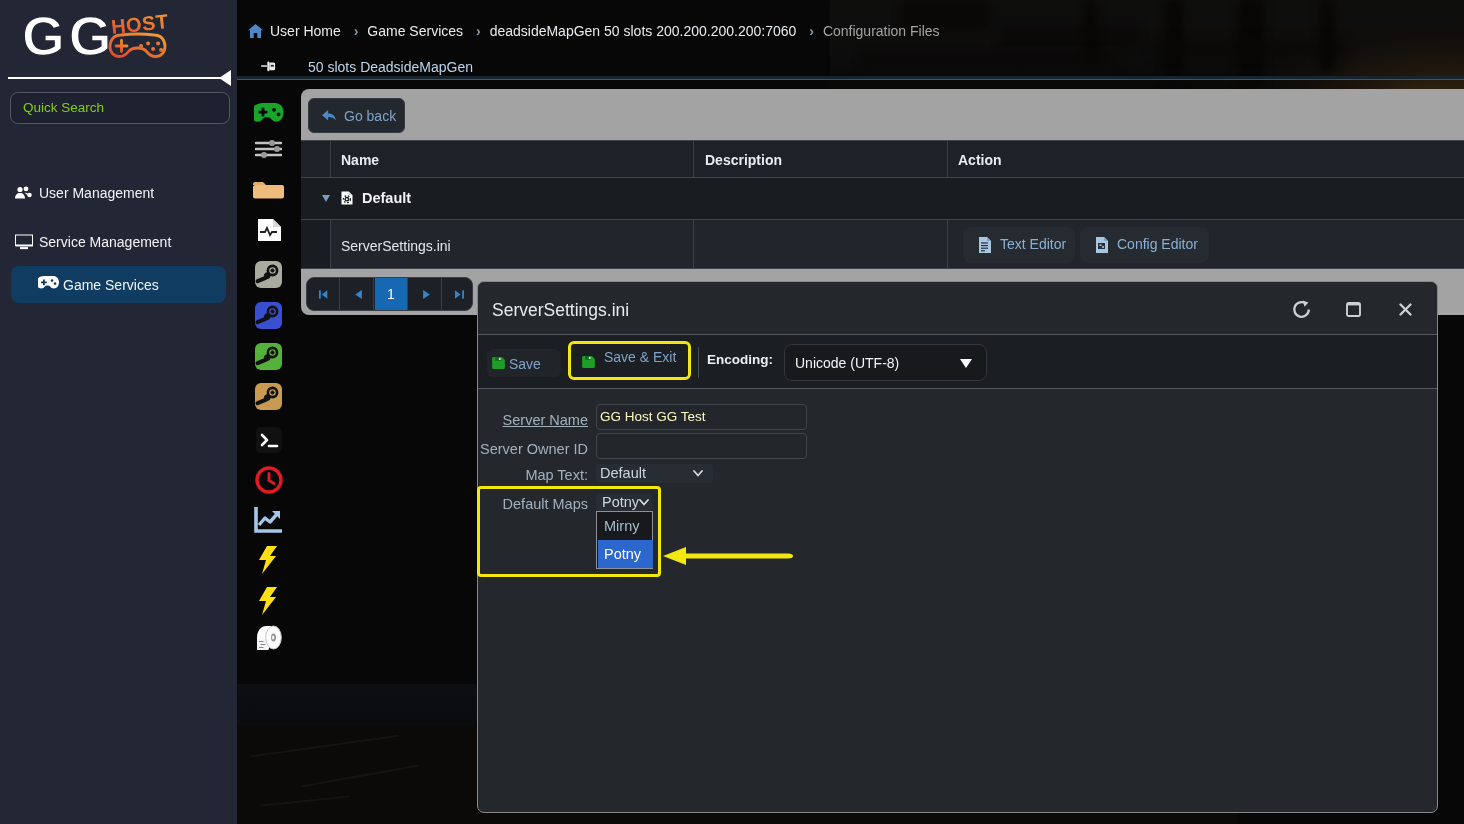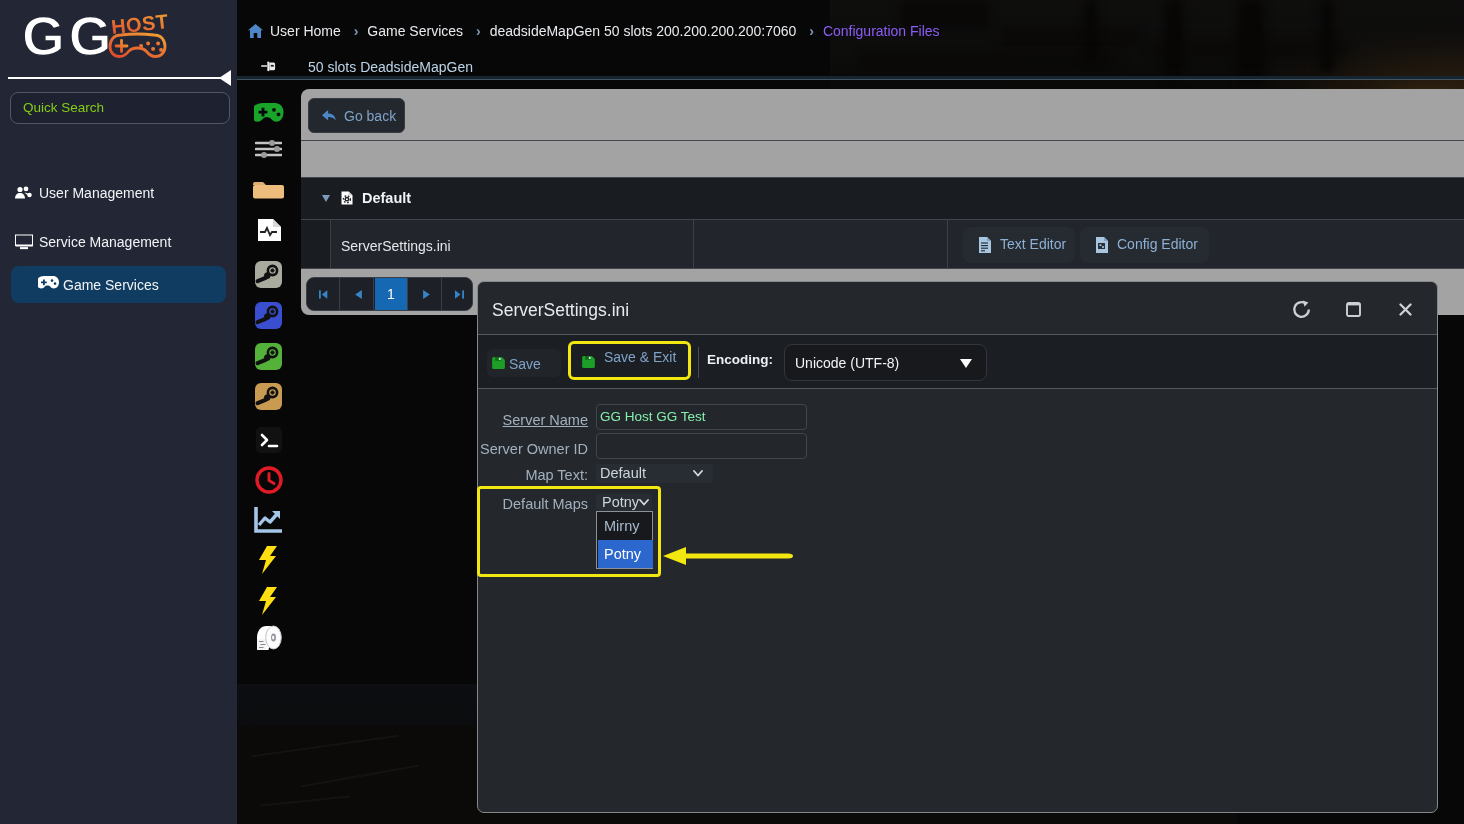--- a/index.html
+++ b/index.html
@@ -28,21 +28,21 @@
   border:1px solid #515666; border-radius:8px; color:#84cc16; font-size:13.5px; line-height:30px; padding-left:12px; }
 .mitem { position:absolute; left:0; width:237px; height:30px; color:#f2f4f6; font-size:14px; }
 .mitem svg { position:absolute; left:15px; top:50%; transform:translateY(-50%); }
 .mitem span { position:absolute; left:39px; top:50%; transform:translateY(-50%); }
 #gsact { position:absolute; left:11px; top:266px; width:215px; height:37px; background:#113c61; border-radius:8px; }
 #gsact svg { position:absolute; left:27px; top:10px; }
 #gsact span { position:absolute; left:52px; top:50%; transform:translateY(-50%); color:#f2f4f6; font-size:14px; }
 
 #crumbs { position:absolute; left:248px; top:23px; height:20px; color:#e8ebee; font-size:14px; white-space:nowrap; }
 #crumbs .sep { color:#8196ab; margin:0 9px; font-weight:bold; font-size:14px; }
-#crumbs .dim { color:#8b5cf6;margin-top:37px; }
+#crumbs .dim { color:#a3a3a3;margin-top:37px; }
 #tabbar { position:absolute; left:262px; top:59px; color:#bdd4e8; font-size:14px; }
 #tabline { position:absolute; left:237px; top:76px; width:1227px; height:4px; background:linear-gradient(180deg,#16242f 0%,#16242f 72%,#435562 72%,#435562 100%); }
 
 #card { position:absolute; left:301px; top:89px; width:1163px; height:226px;
   background:#a3a3a3; border-radius:8px 0 0 8px; }
 #goback { position:absolute; left:7px; top:9px; width:97px; height:35px; background:#23272e;
   border:1px solid #363b42; border-radius:6px; }
 #goback span { position:absolute; left:35px; top:9px; color:#7fa3c8; font-size:14px; white-space:nowrap; }
 
 .hline { position:absolute; left:0; width:1163px; height:1px; background:#41454c; }
@@ -70,21 +70,21 @@
 #msave { position:absolute; left:9px; top:14px; width:74px; height:28px; background:#212529; border-radius:6px; }
 #msave2 { position:absolute; left:95px; top:11px; width:123px; height:35px; white-space:nowrap; }
 .savetxt { color:#7fa3c8; font-size:14px; position:absolute; top:7px; }
 #mvline { position:absolute; left:220px; top:12px; width:1px; height:31px; background:#4a4e54; }
 #enclab { position:absolute; left:229px; top:17px; color:#eef1f4; font-size:13.5px; font-weight:bold; }
 #encsel { position:absolute; left:306px; top:9px; width:203px; height:37px; background:#17191d;
   border:1px solid #33373d; border-radius:8px; }
 #encsel span { position:absolute; left:10px; top:10px; color:#f2f4f6; font-size:14px; }
 .lab { position:absolute; color:#a2b0bd; font-size:14.5px; text-align:right; width:150px; left:-40px; white-space:nowrap; }
 .inp { position:absolute; left:118px; width:211px; height:26px; background:#23272c;
-  border:1px solid #41464d; border-radius:4px; color:#86efac; font-size:13.5px; line-height:24px; padding-left:3px; }
+  border:1px solid #41464d; border-radius:4px; color:#fef9c3; font-size:13.5px; line-height:24px; padding-left:3px; }
 .sel { position:absolute; background:#282d33; border-radius:3px; color:#ccd4dc; font-size:14.5px; }
 #list { position:absolute; left:118px; top:229px; width:57px; height:58px; background:#17191d; border:1px solid #8d9196; }
 #list .it1 { position:absolute; left:1px; top:0px; width:55px; height:28px; color:#a7bacd; font-size:14.5px; line-height:28px; padding-left:6px; }
 #list .it2 { position:absolute; left:1px; top:28px; width:55px; height:28px; background:#2b67cd; color:#fff; font-size:14.5px; line-height:28px; padding-left:6px; }
 
 .ybox { position:absolute; border:3px solid #f2e70e; }
 #arrow { position:absolute; left:660px; top:545px; }
 </style>
 </head>
 <body>
@@ -273,20 +273,28 @@
     </svg>
 </div>
 <div id="card">
   <div id="goback">
     <svg style="position:absolute;left:12px;top:10px;" width="16" height="14" viewBox="0 0 18 16">
         <path fill="#4d87c7" d="M8 1 L8 5 C13 5 16 8 17 13 C14.5 9.8 12 9 8 9 L8 13 L1 7 Z"></path>
       </svg>
     <span>Go back</span>
   </div>
   <div class="hline" style="top:51px;"></div>
+  <div id="thead">
+    <div style="left:40px;">Name</div>
+    <div style="left:404px;">Description</div>
+    <div style="left:657px;">Action</div>
+    <div class="vline" style="left:29px;top:0;height:36px;"></div>
+    <div class="vline" style="left:392px;top:0;height:36px;"></div>
+    <div class="vline" style="left:646px;top:0;height:36px;"></div>
+  </div>
   <div class="hline" style="top:88px;"></div>
   <div class="hline" style="top:130px;"></div>
   <div id="grow">
     <svg style="position:absolute;left:21px;top:17px;" width="8" height="7" viewBox="0 0 8 7">
         <path fill="#7f9bbc" d="M0 0 h8 l-4 7 z"></path>
       </svg>
     <svg style="position:absolute;left:40px;top:13px;" width="12" height="14" viewBox="0 0 12 14">
         <path fill="#fff" d="M.5 .5 h7.2 l3.8 3.8 v9.2 h-11 z"></path>
         <path fill="#c9c9c9" d="M7.7 .5 l3.8 3.8 h-3.8 z"></path>
         <circle cx="5.9" cy="8.2" r="2.4" fill="#191c21"></circle>

